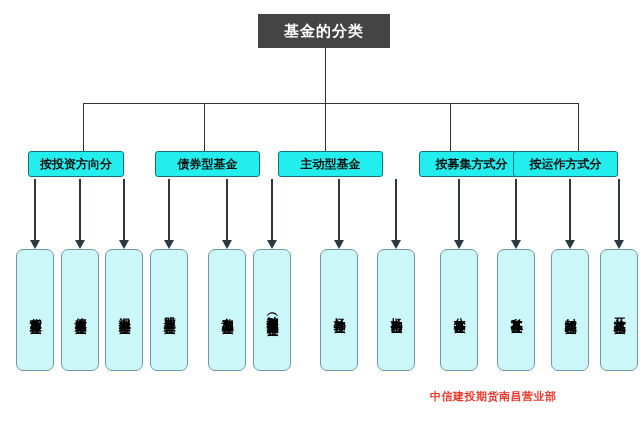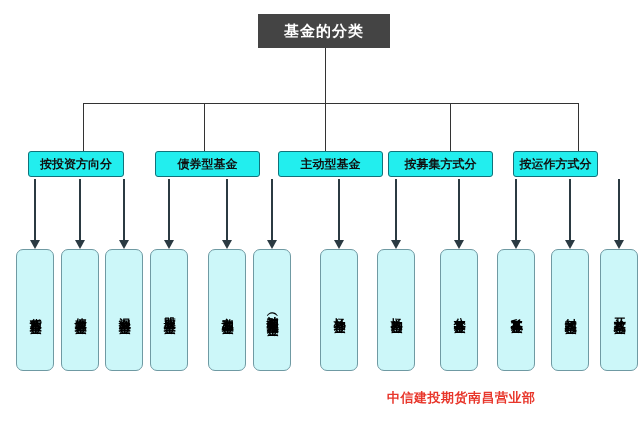--- a/index.html
+++ b/index.html
@@ -107,24 +107,24 @@
     width: 0;
     height: 0;
     border-left: 5px solid transparent;
     border-right: 5px solid transparent;
     border-top: 9px solid #2b3a42;
   }
 
   
   .watermark {
     position: absolute;
-    left: 387px;
+    left: 430px;
     top: 389px;
     color: #e8362b;
-    font-size: 13px;
+    font-size: 11px;
     font-weight: bold;
     letter-spacing: 0.5px;
     white-space: nowrap;
   }
 </style>
 </head>
 <body>
 
 <div id="canvas">
 
@@ -169,24 +169,24 @@
   <div id="category-layer">
       <div class="cat-box" style="left: 28px; width: 96px;">
         <span class="cat-label">按投资方向分</span>
       </div>
       <div class="cat-box" style="left: 155px; width: 105px;">
         <span class="cat-label">债券型基金</span>
       </div>
       <div class="cat-box" style="left: 278px; width: 105px;">
         <span class="cat-label">主动型基金</span>
       </div>
-      <div class="cat-box" style="left: 388px; width: 105px;">
+      <div class="cat-box" style="left: 419px; width: 105px;">
         <span class="cat-label">按募集方式分</span>
       </div>
-      <div class="cat-box" style="left: 513px; width: 85px;">
+      <div class="cat-box" style="left: 513px; width: 105px;">
         <span class="cat-label">按运作方式分</span>
       </div>
     </div>
   <div id="leaf-layer">
       <div class="leaf-box" style="left: 16px;">
         <span class="leaf-label">货币型基金</span>
       </div>
       <div class="leaf-box" style="left: 61px;">
         <span class="leaf-label">债券型基金</span>
       </div>

